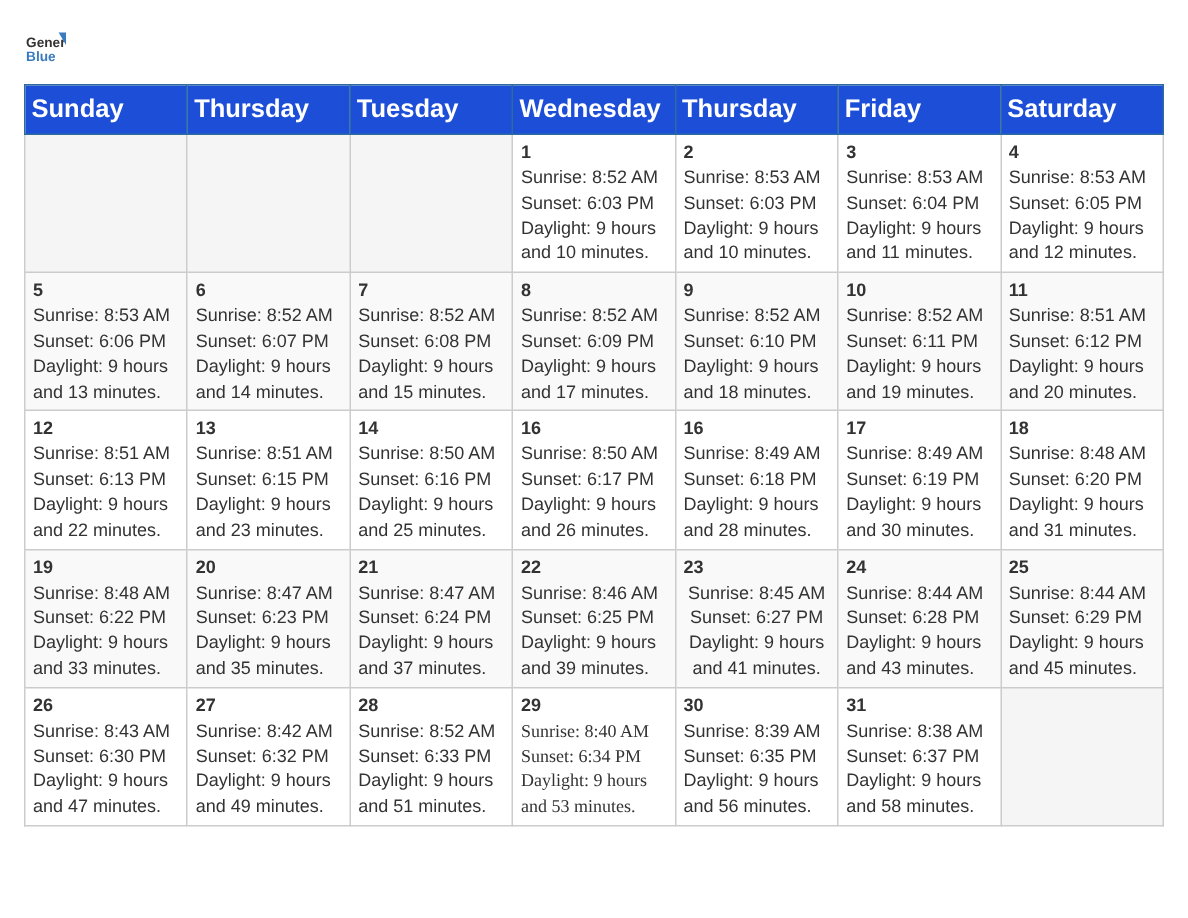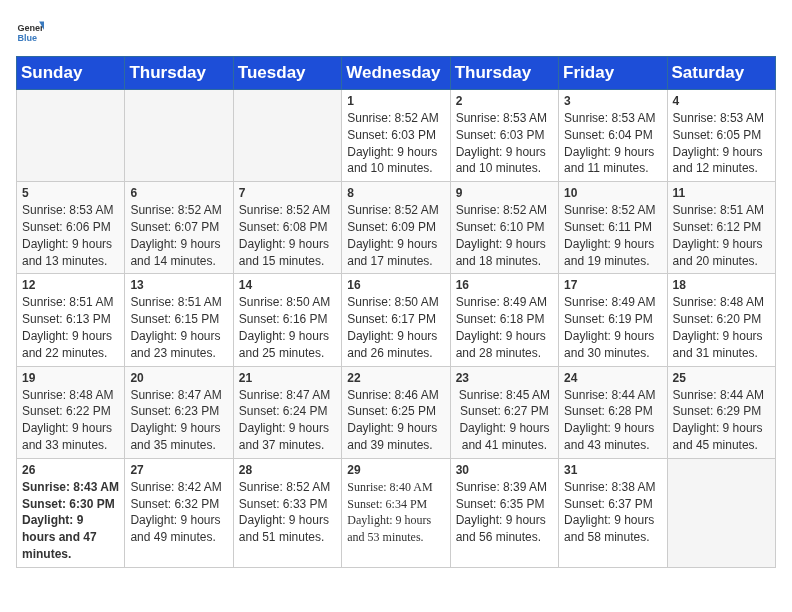--- a/index.html
+++ b/index.html
@@ -269,21 +269,21 @@
         <td>
           <div class="day-number">25</div>
           <div class="day-info" style="white-space: pre-line;">Sunrise: 8:44 AM
 Sunset: 6:29 PM
 Daylight: 9 hours and 45 minutes.</div>
         </td>
       </tr>
       <tr>
         <td>
           <div class="day-number">26</div>
-          <div class="day-info" style="white-space: pre-line; font-weight: bold;">Sunrise: 8:43 AM
+          <div class="day-info" style="white-space: pre-line;">Sunrise: 8:43 AM
 Sunset: 6:30 PM
 Daylight: 9 hours and 47 minutes.</div>
         </td>
         <td>
           <div class="day-number">27</div>
           <div class="day-info" style="white-space: pre-line;">Sunrise: 8:42 AM
 Sunset: 6:32 PM
 Daylight: 9 hours and 49 minutes.</div>
         </td>
         <td>

